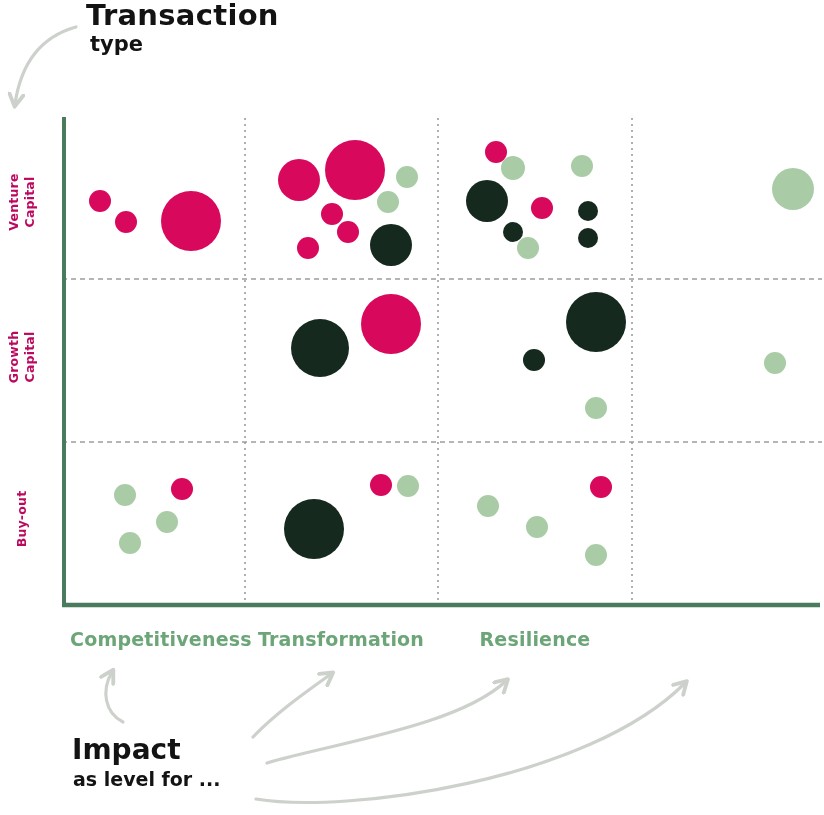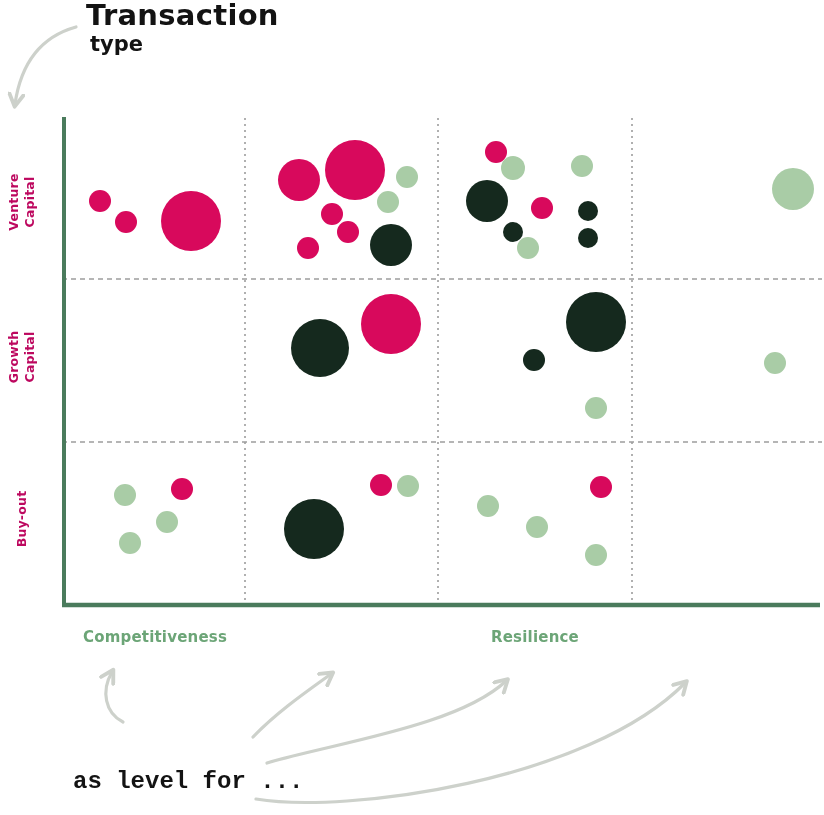--- a/index.html
+++ b/index.html
@@ -14,32 +14,32 @@
   .subtitle{
     position:absolute;left:90px;top:32px;color:var(--c-title);
     font-size:21px;font-weight:800;
   }
   .footer-title{
     position:absolute;left:72px;top:733px;color:var(--c-title);
     font-size:28px;font-weight:800;
   }
   .footer-sub{
     position:absolute;left:73px;top:768px;color:var(--c-title);
-    font-size:24px;font-weight:800;font-family:Liberation Mono, monospace;
+    font-size:19px;font-weight:800;
   }
   svg.layer{position:absolute;left:0;top:0;}
   .grid-v,.grid-h{stroke:var(--c-grid);stroke-width:1.6;fill:none;}
   .grid-v{stroke-dasharray:2 4;}
   .grid-h{stroke-dasharray:5 4;}
   .axis{stroke:var(--c-axis);fill:none;}
   .arrow{stroke:var(--c-arrow);stroke-width:3.2;fill:none;stroke-linecap:round;}
   .ah-path{stroke:var(--c-arrow);fill:none;stroke-linecap:round;stroke-linejoin:round;}
   .xlab{
     position:absolute;top:628px;width:170px;text-align:center;transform:translateX(-50%);
-    color:var(--c-xlabel);font-size:15px;font-weight:700;letter-spacing:.2px;
+    color:var(--c-xlabel);font-size:19px;font-weight:700;letter-spacing:.2px;
   }
   .ylab{
     position:absolute;left:22px;width:92px;text-align:center;
     transform:translate(-50%,-50%) rotate(-90deg);
     color:var(--c-ylabel);font-size:12.5px;font-weight:700;line-height:1.25;letter-spacing:.2px;
   }
   .bubble{position:absolute;border-radius:50%;}
 </style>
 </head>
 <body>
@@ -105,22 +105,24 @@
       <div class="bubble" style="left: 397px; top: 475px; height: 22px; width: 22px; background: rgb(169, 204, 166);"></div>
       <div class="bubble" style="left: 284px; top: 499px; height: 60px; width: 60px; background: rgb(21, 41, 30);"></div>
       <div class="bubble" style="left: 590px; top: 476px; height: 22px; width: 22px; background: rgb(216, 9, 92);"></div>
       <div class="bubble" style="left: 477px; top: 495px; height: 22px; width: 22px; background: rgb(169, 204, 166);"></div>
       <div class="bubble" style="left: 526px; top: 516px; height: 22px; width: 22px; background: rgb(169, 204, 166);"></div>
       <div class="bubble" style="left: 585px; top: 544px; height: 22px; width: 22px; background: rgb(169, 204, 166);"></div>
     </div>
 
   <div class="title">Transaction</div>
   <div class="subtitle">type</div>
+  <div class="footer-title">Impact</div>
   <div class="footer-sub">as level for ...</div>
 
   <div class="xlab" style="left:155px;">Competitiveness</div>
+  <div class="xlab" style="left:341px;">Transformation</div>
   <div class="xlab" style="left:535px;text-align:center;">Resilience</div>
 
   <div class="ylab" style="top:202px;">Venture Capital</div>
   <div class="ylab" style="top:357px;">Growth Capital</div>
   <div class="ylab" style="top:519px;">Buy-out</div>
 
 </div>
 
 </body></html>

